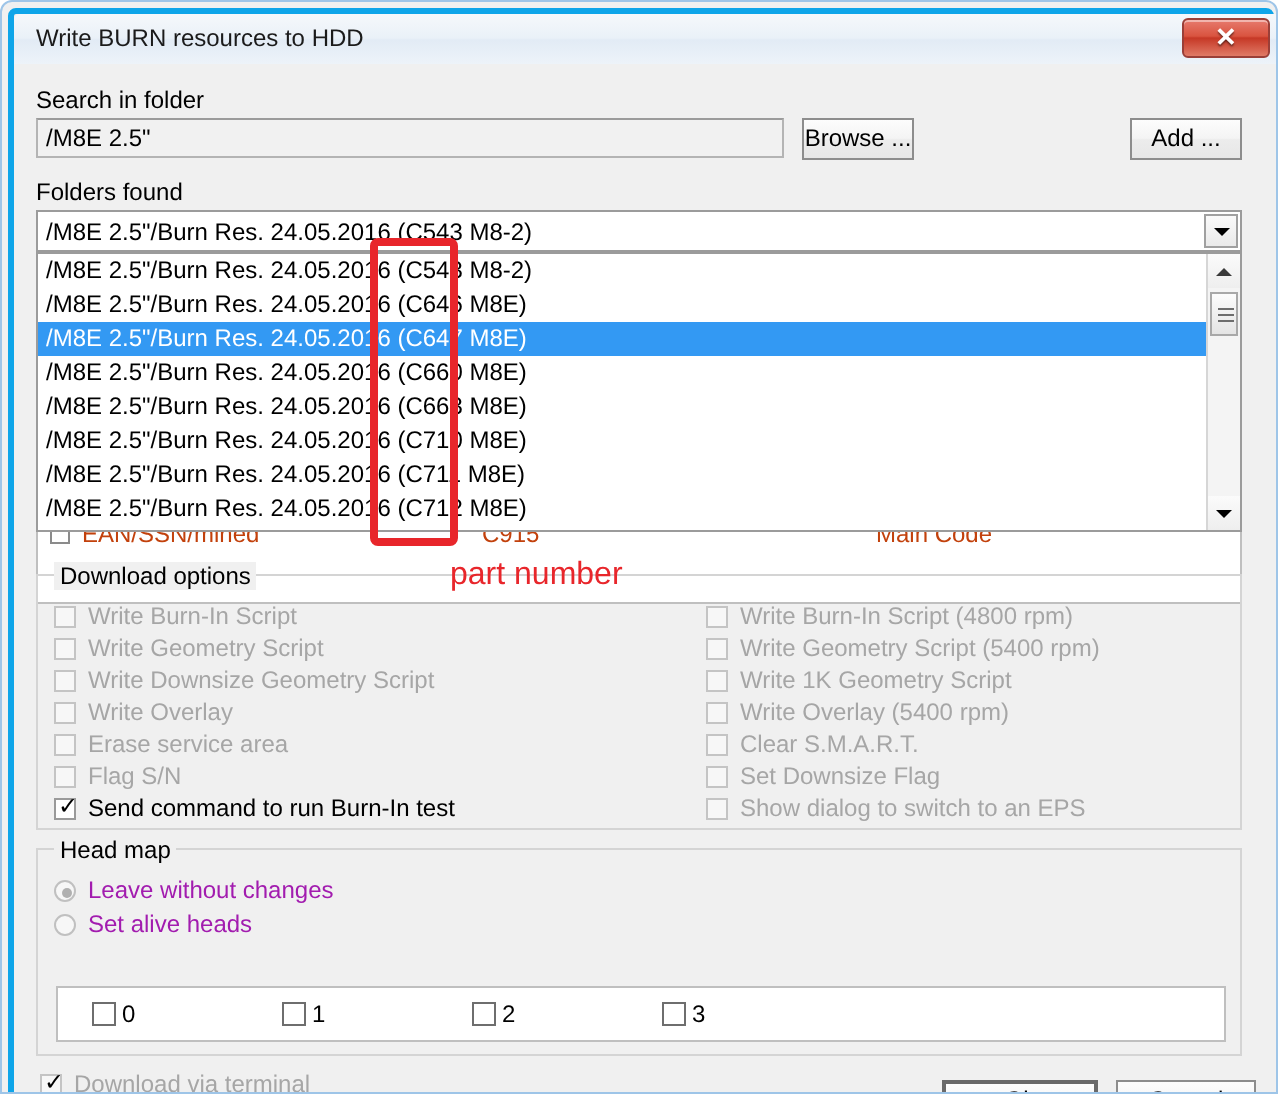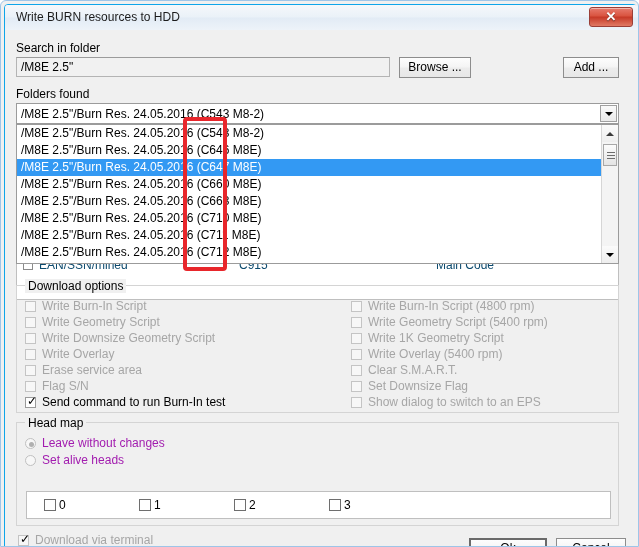--- a/index.html
+++ b/index.html
@@ -19,21 +19,21 @@
     background: #f0f0f0;
     border: 1px solid #9ec5e8;
     border-radius: 6px 6px 0 0;
     overflow: hidden;
   }
   #frame-inner {
     position: absolute;
     left: 3px; top: 3px;
     width: 633px; height: 544px;
     background: #f0f0f0;
-    border: 1px solid #0ea5e9;
+    border: 3px solid #0ea5e9;
     border-radius: 4px 4px 0 0;
   }
 
   
   #titlebar {
     position: absolute;
     left: 0; top: 0;
     width: 633px; height: 25px;
     background: linear-gradient(to bottom, #f5f8fb 0%, #eaf1f8 48%, #e2ebf5 52%, #edf3f9 100%);
     border-radius: 3px 3px 0 0;
@@ -236,21 +236,21 @@
     position: absolute;
     left: 11px; top: 222px;
     width: 603px; height: 48px;
     background: #ffffff;
     border: 1px solid #bfbfbf;
   }
   .bg-txt {
     position: absolute;
     top: 5px;
     font-size: 12px;
-    color: #0c4a6e;
+    color: #c2410c;
     white-space: nowrap;
   }
   #bg-check {
     position: absolute;
     left: 6px; top: 7px;
     width: 10px; height: 10px;
     border: 1px solid #8b8b8b;
     background: #fff;
   }
 
@@ -372,21 +372,21 @@
       <div id="title-text">Write BURN resources to HDD</div>
       <div id="close-button">
         <div id="close-icon">✕</div>
       </div>
     </div>
 
     <div id="body">
 
       <div class="lbl" style="left:11px; top:11px;text-align:center;">Search in folder</div>
       <div class="textfield" style="left:11px; top:27px; width:374px; height:20px;">/M8E 2.5"</div>
-      <div class="btn" style="left:394px; top:27px; width:72px; height:21px;">Browse ...</div>
+      <div class="btn" style="left:394px; top:27px; width:56px; height:21px;">Browse ...</div>
       <div class="btn" style="left:558px; top:27px; width:56px; height:21px;">Add ...</div>
 
       <div class="lbl" style="left:11px; top:57px;">Folders found</div>
 
       <div id="combo">
         <div id="combo-value">/M8E 2.5"/Burn Res. 24.05.2016 (C543 M8-2)</div>
         <div id="combo-arrow-btn">
           <div class="tri-down"></div>
         </div>
       </div>
@@ -416,20 +416,21 @@
           <div id="sb-thumb">
             <div class="grip"></div>
           </div>
           <div class="sb-arrow" id="sb-down">
             <div class="tri-down"></div>
           </div>
         </div>
       </div>
 
       <div id="redbox"></div>
+      <div id="redlabel">part number</div>
 
       <div class="groupbox" style="left:11px; top:255px; width:603px; height:128px;">
         <div class="group-title">Download options</div>
         <div id="dl-left">
             <div class="cbrow disabled" style="left: 8px; top: 13px;">
               <span class="box"></span>
               <span class="txt">Write Burn-In Script</span>
             </div>
             <div class="cbrow disabled" style="left: 8px; top: 29px;">
               <span class="box"></span>

